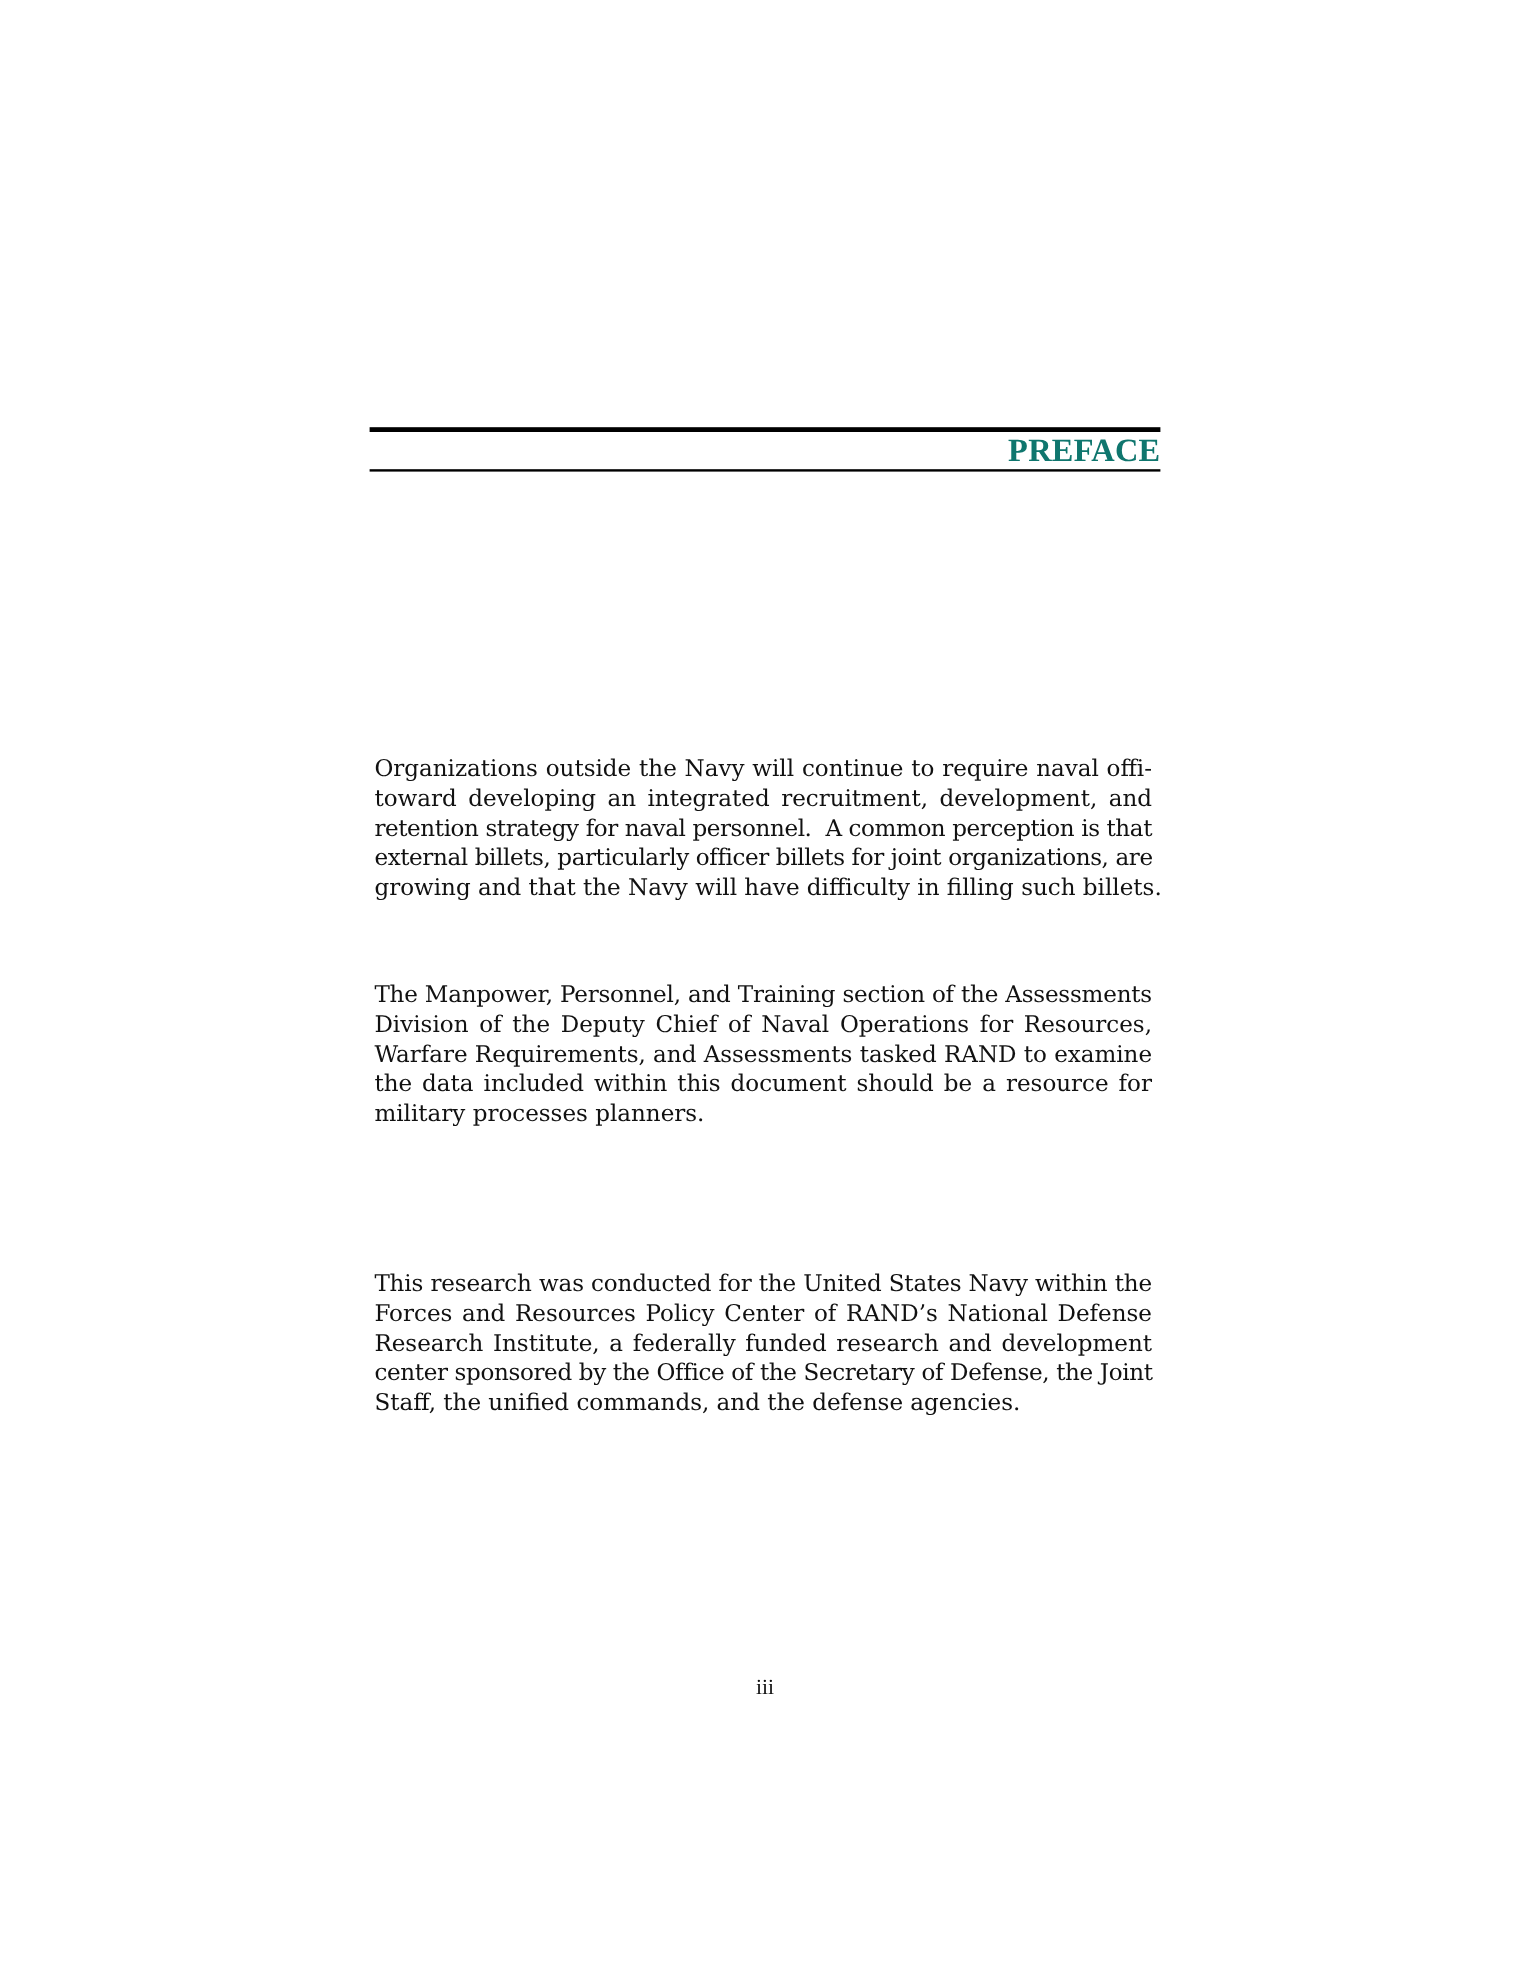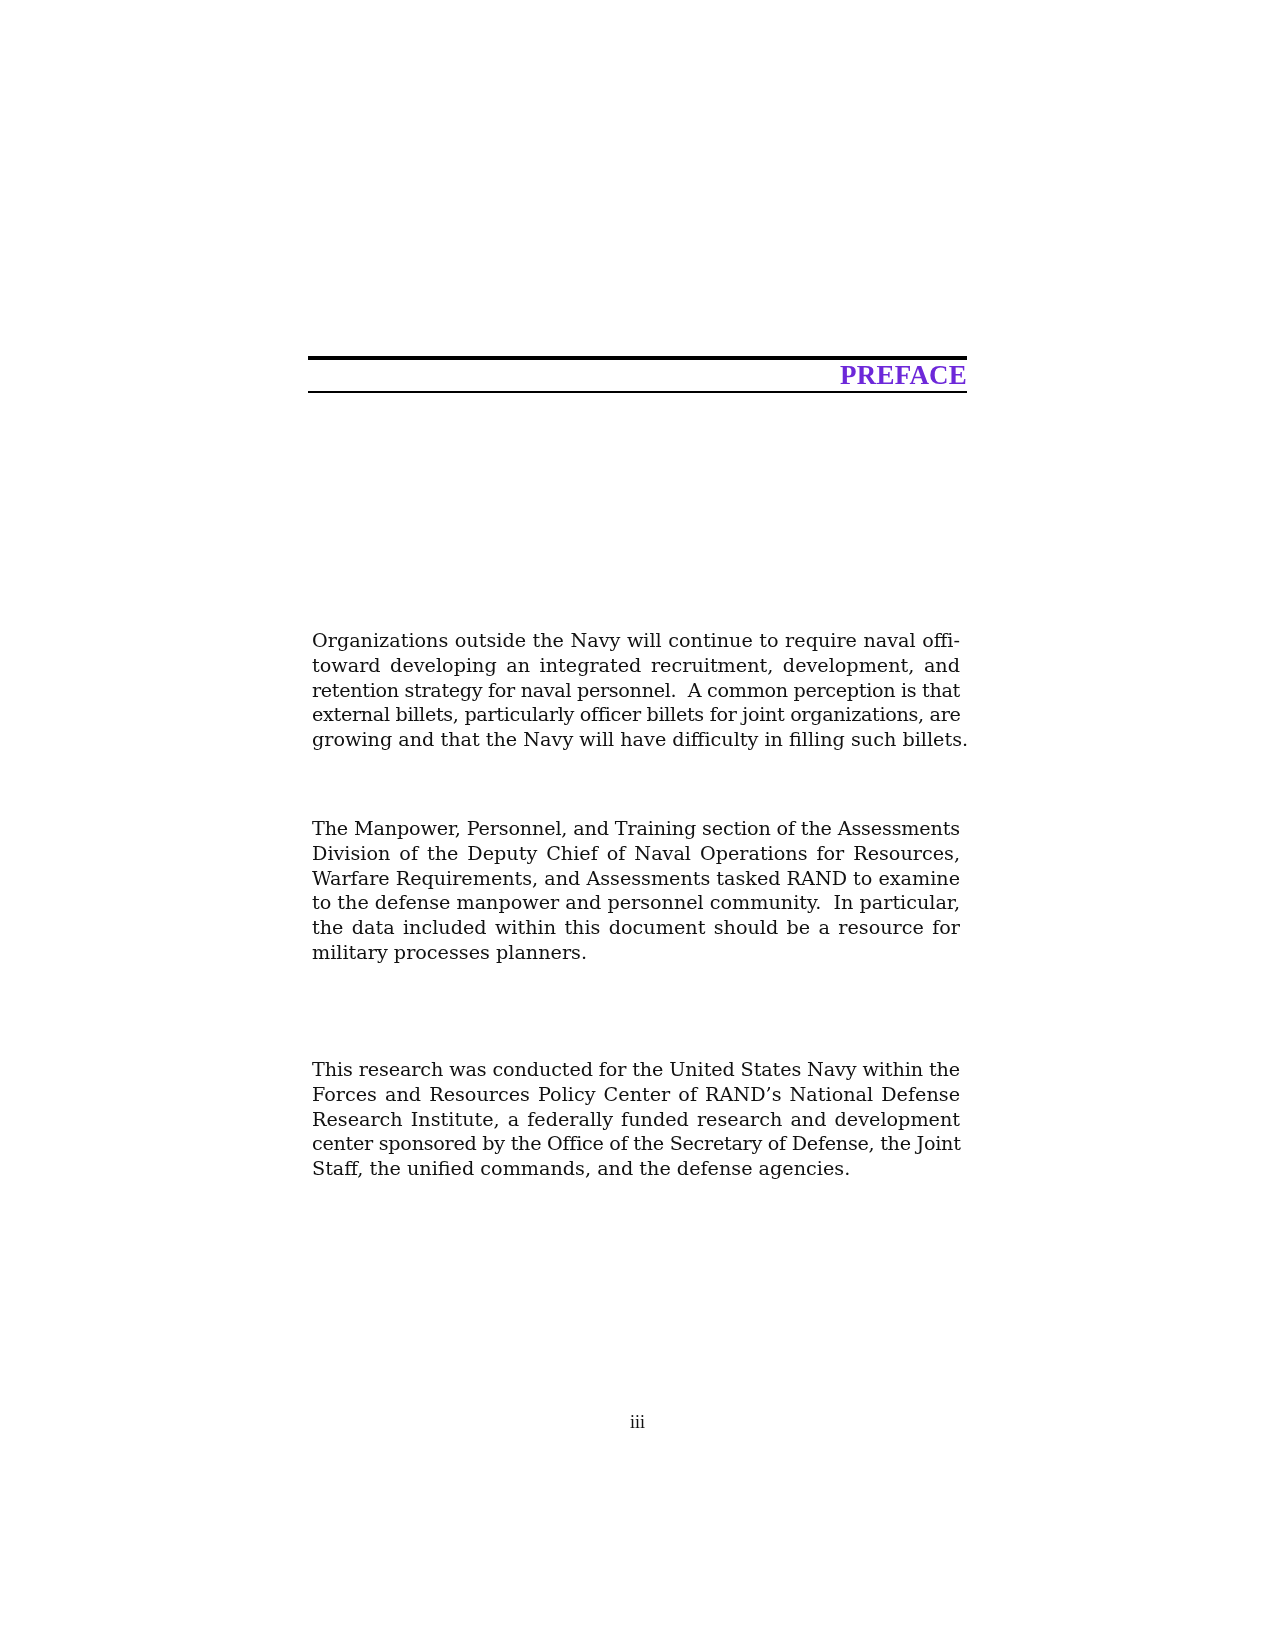--- a/index.html
+++ b/index.html
@@ -35,21 +35,21 @@
     position: absolute;
     right: 308px;
     top: 360px;
     width: 300px;
     text-align: right;
     font-family: "Liberation Serif", "DejaVu Serif", serif;
     font-weight: bold;
     font-size: 27px;
     line-height: 30px;
     letter-spacing: 0.2px;
-    color: #6d28d9;
+    color: #0f766e;
   }
   .body-text {
     position: absolute;
     left: 312px;
     width: 648px;
     font-family: "DejaVu Serif", "Liberation Serif", serif;
     font-size: 19.2px;
     color: #111111;
   }
   .para {
@@ -72,21 +72,20 @@
   .page-number {
     position: absolute;
     left: 0;
     width: 1275px;
     top: 1396px;
     text-align: center;
     font-family: "Liberation Serif", "DejaVu Serif", serif;
     font-size: 18px;
     line-height: 20px;
     color: #111111;
-    margin-top: 16px;
   }
 </style>
 </head>
 <body>
 
 <div class="rule-thick"></div>
 <div class="chapter-title">PREFACE</div>
 <div class="rule-thin"></div>
 
 <div class="body-text" style="top:0;">
@@ -95,21 +94,20 @@
     <span class="line" style="white-space: nowrap;"><span style="white-space: pre;">toward developing an integrated recruitment, development, and</span></span>
     <span class="line" style="white-space: nowrap; letter-spacing: -0.326746px;"><span style="white-space: pre;">retention strategy for naval personnel.  A common perception is that</span></span>
     <span class="line" style="white-space: nowrap; letter-spacing: -0.324167px;"><span style="white-space: pre;">external billets, particularly officer billets for joint organizations, are</span></span>
     <span class="line last" style="white-space: nowrap;">growing and that the Navy will have difficulty in filling such billets.</span>
   </div>
 
   <div class="para" style="top:817px;">
     <span class="line" style="white-space: nowrap; letter-spacing: -0.162842px;"><span style="white-space: pre;">The Manpower, Personnel, and Training section of the Assessments</span></span>
     <span class="line" style="white-space: nowrap;"><span style="white-space: pre;">Division of the Deputy Chief of Naval Operations for Resources,</span></span>
     <span class="line" style="white-space: nowrap; letter-spacing: -0.0151042px;"><span style="white-space: pre;">Warfare Requirements, and Assessments tasked RAND to examine</span></span>
-    <span class="line" style="white-space: nowrap; letter-spacing: -0.010498px;"><span style="white-space: pre;">to the defense manpower and personnel community.  In particular,</span></span>
     <span class="line" style="white-space: nowrap;"><span style="white-space: pre;">the data included within this document should be a resource for</span></span>
     <span class="line last" style="white-space: nowrap;">military processes planners.</span>
   </div>
 
   <div class="para" style="top:1058px;">
     <span class="line" style="white-space: nowrap; letter-spacing: -0.117067px;"><span style="white-space: pre;">This research was conducted for the United States Navy within the</span></span>
     <span class="line" style="white-space: nowrap;"><span style="white-space: pre;">Forces and Resources Policy Center of RAND’s National Defense</span></span>
     <span class="line" style="white-space: nowrap;"><span style="white-space: pre;">Research Institute, a federally funded research and development</span></span>
     <span class="line" style="white-space: nowrap; letter-spacing: -0.283741px;"><span style="white-space: pre;">center sponsored by the Office of the Secretary of Defense, the Joint</span></span>
     <span class="line last" style="white-space: nowrap;">Staff, the unified commands, and the defense agencies.</span>

